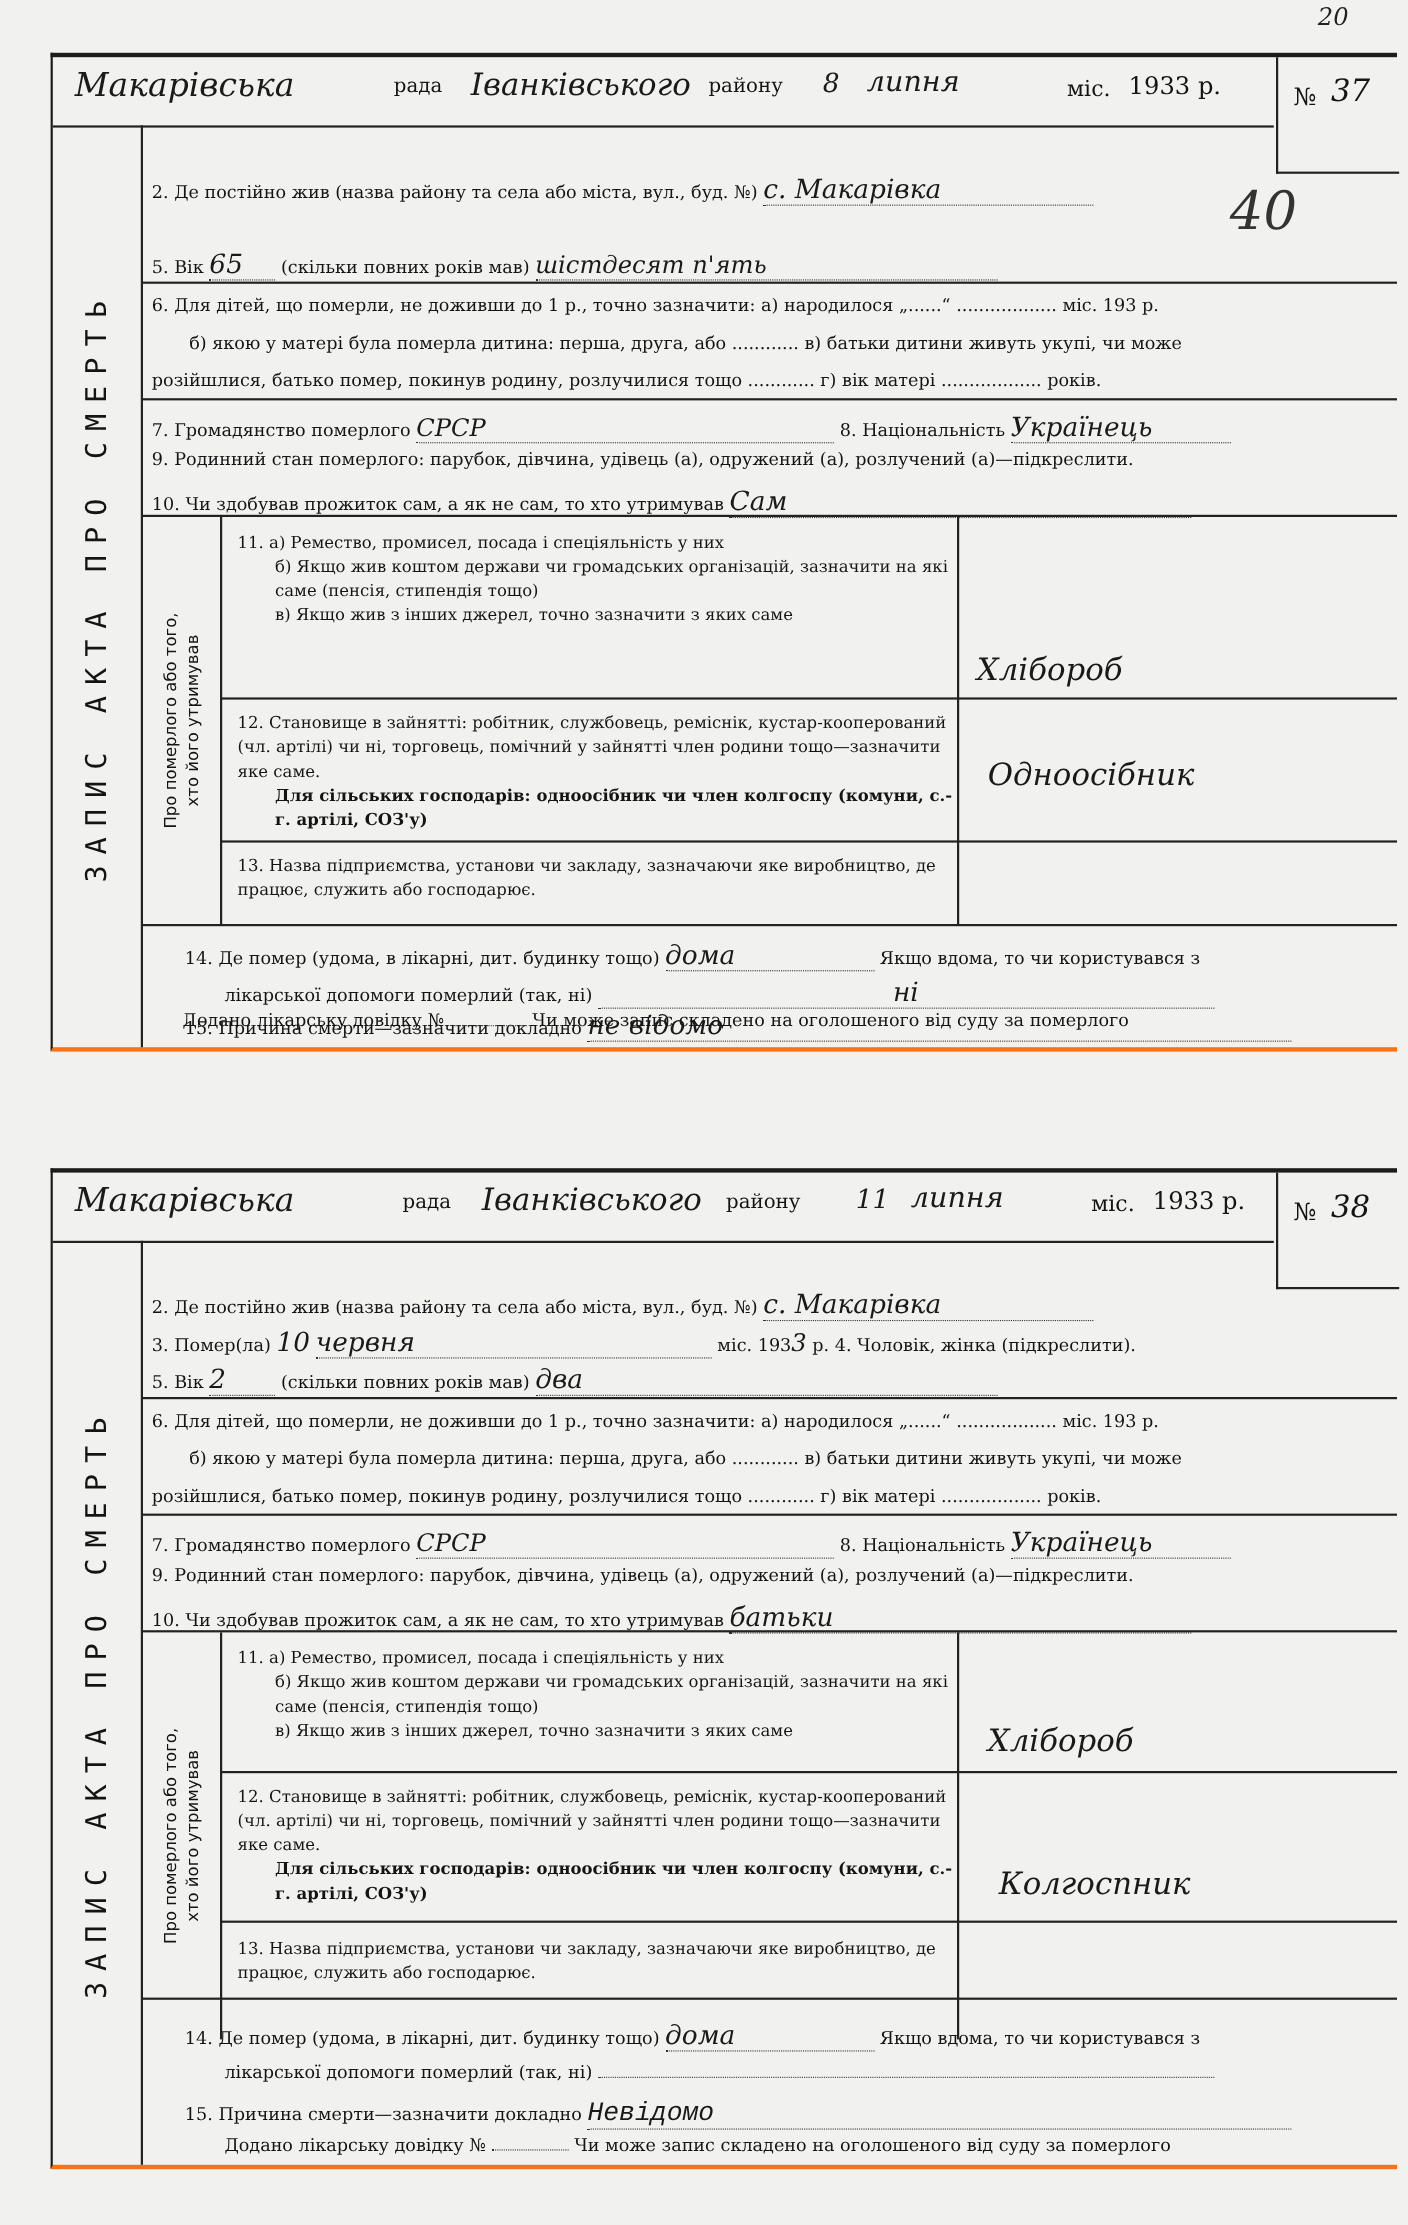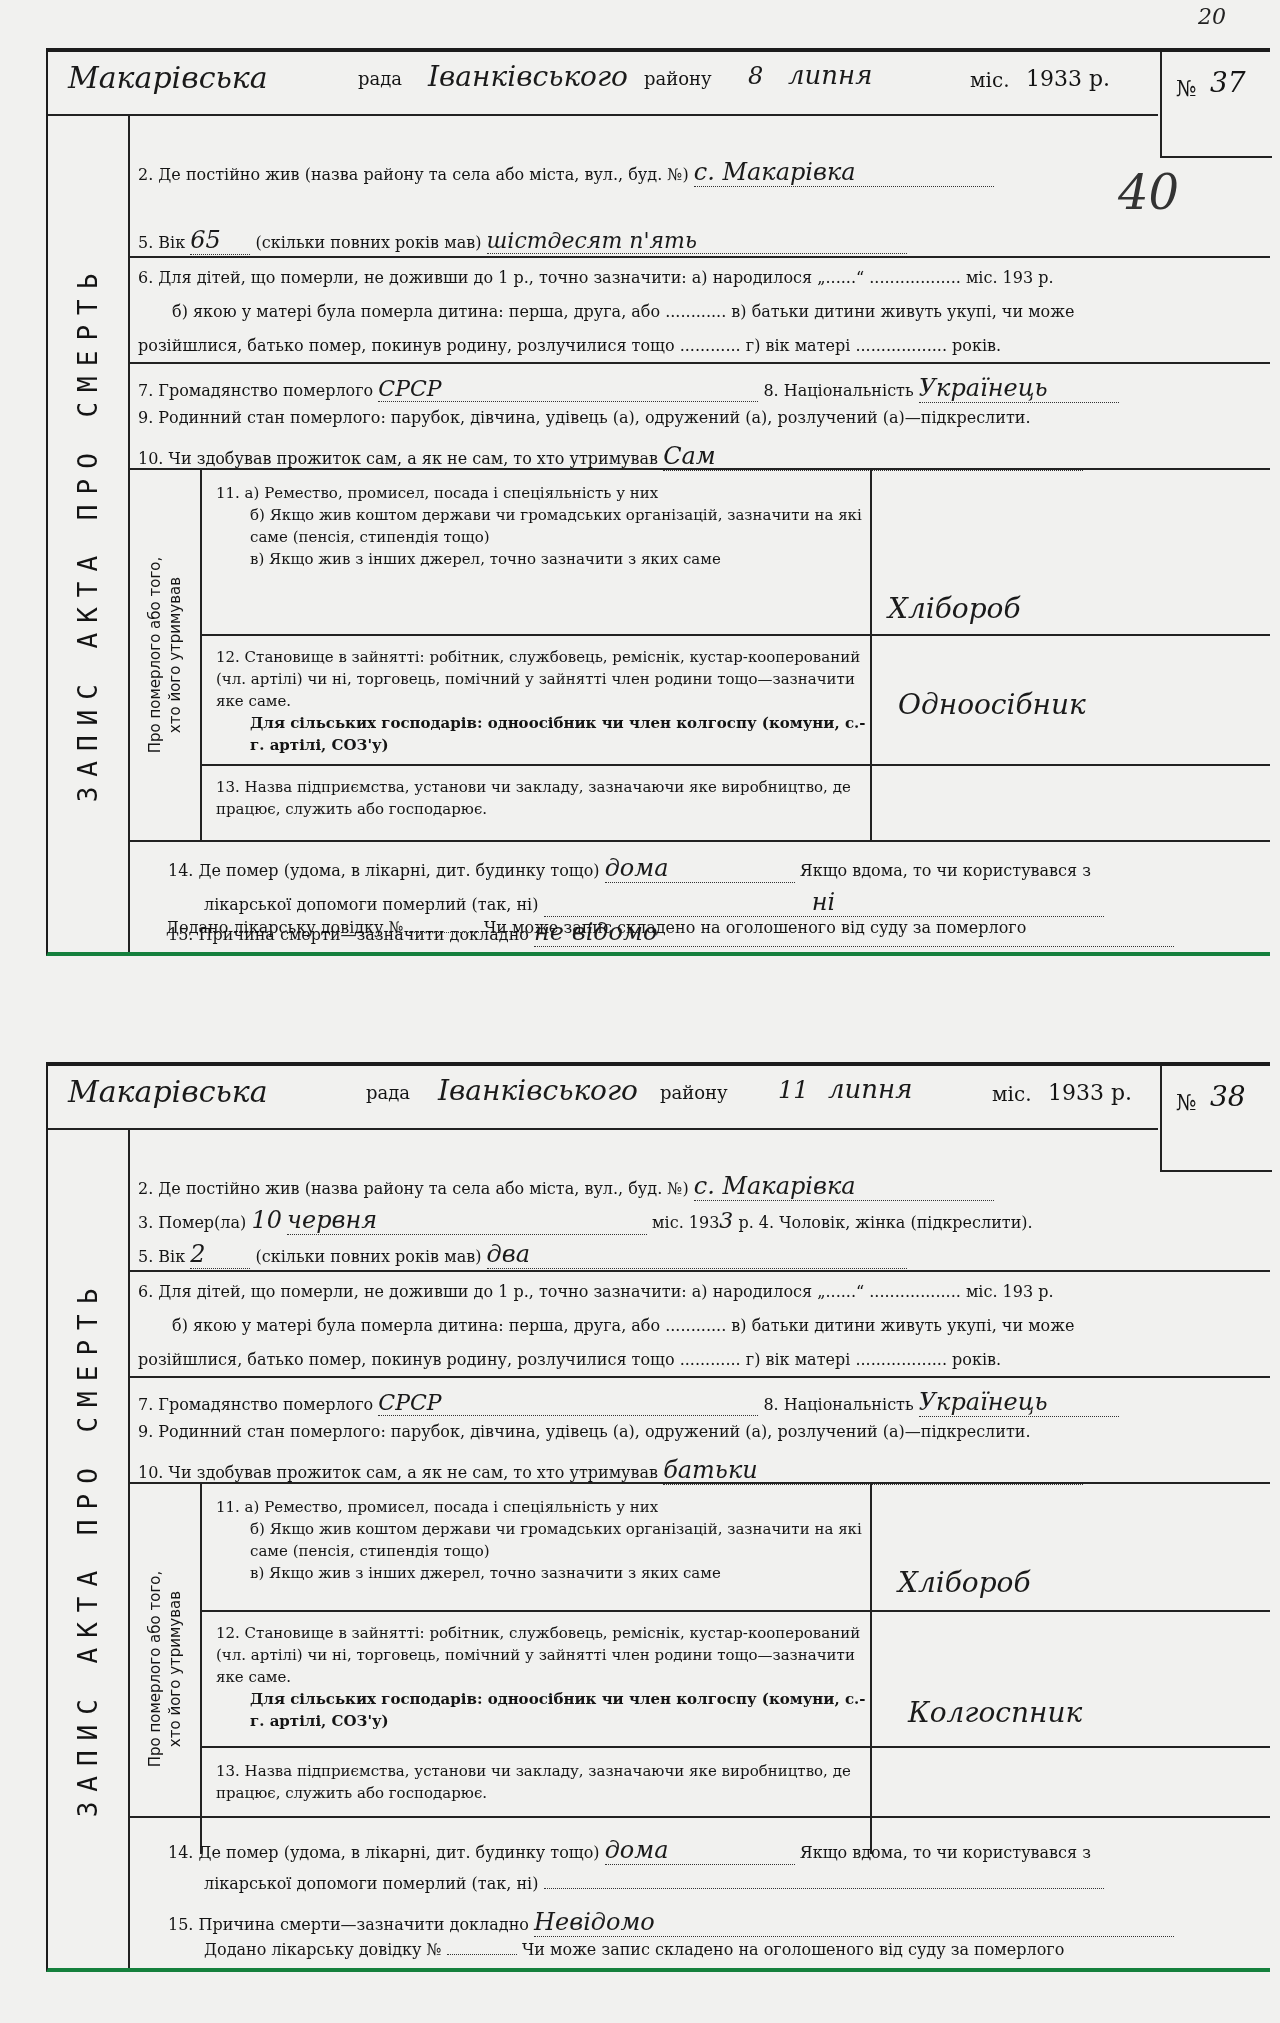--- a/index.html
+++ b/index.html
@@ -8,21 +8,21 @@
       background: #f1f1ef;
       font-family: "DejaVu Serif", serif;
       color: #141414;
     }
     .page-number {
       position: absolute; left: 1198px; top: 4px;
       font-family: "DejaVu Serif", serif; font-style: italic; font-size: 22px; color: #222;
     }
     .record {
       position: absolute; left: 46px; width: 1222px;
-      border-top: 4px solid #1c1c1c; border-bottom: 4px solid #15803d;
+      border-top: 4px solid #1c1c1c; border-bottom: 4px solid #f97316;
       border-left: 2px solid #1c1c1c;
     }
     .record.r1 { top: 48px; height: 900px; }
     .record.r2 { top: 1062px; height: 902px; }
 
     .header-row {
       position: absolute; left: 0; top: 0; width: 1110px; height: 62px;
       border-bottom: 2px solid #222;
     }
     .number-box {
@@ -247,20 +247,20 @@
     <span>14. Де помер (удома, в лікарні, дит. будинку тощо)</span>
     <span class="hw dots" style="font-size:24px;width:190px;">дома</span>
     <span>Якщо вдома, то чи користувався з</span>
   </div>
   <div class="line" style="top:808px;left:156px;">
     <span>лікарської допомоги померлий (так, ні)</span>
     <span class="hw dots" style="font-size:24px;width:560px;"></span>
   </div>
   <div class="line" style="top:842px;left:120px;">
     <span>15. Причина смерти—зазначити докладно</span>
-    <span class="hw dots" style="font-size:24px;width:640px;">Невідомо</span>
+    <span class="hw dots" style="font-size:24px;width:640px;font-family:Liberation Mono, monospace;">Невідомо</span>
   </div>
   <div class="line" style="top:874px;left:156px;">
     <span>Додано лікарську довідку №</span>
     <span class="dots" style="width:70px;"></span>
     <span>Чи може запис складено на оголошеного від суду за померлого</span>
   </div>
 </div>
 
 </body></html>

